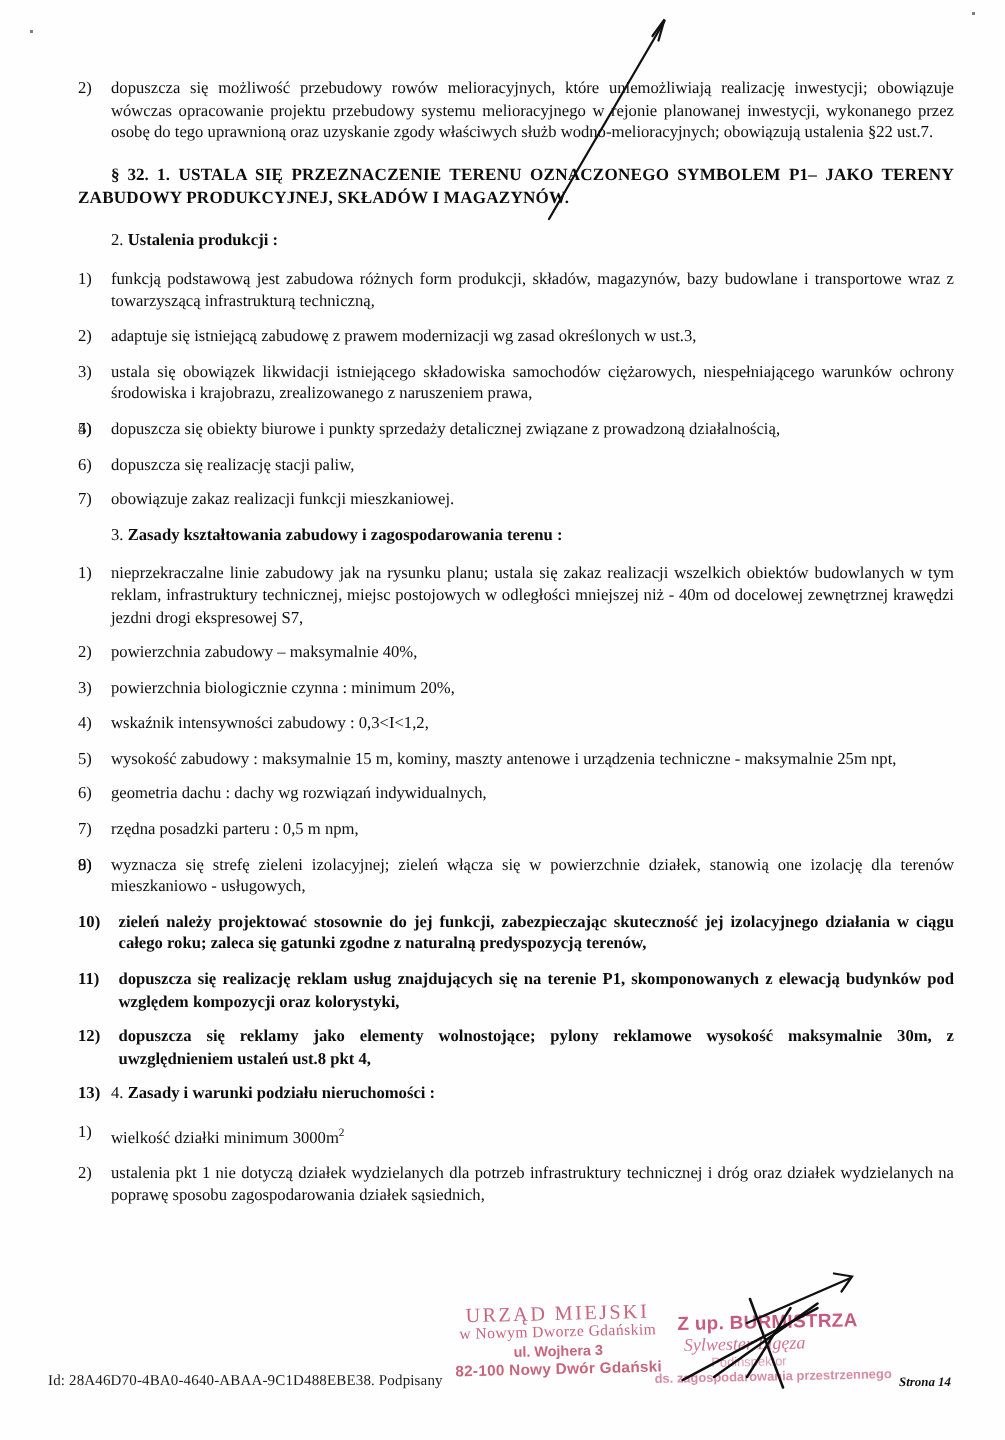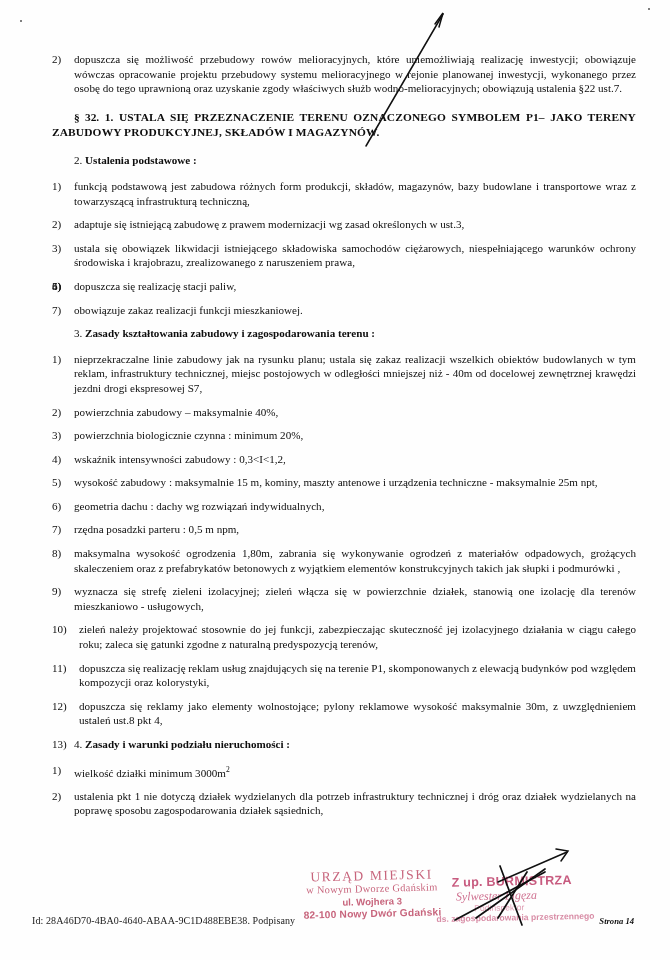--- a/index.html
+++ b/index.html
@@ -37,20 +37,21 @@
   .para .marker {
     position: absolute;
     left: 0;
     top: 0;
     width: 20px;
     text-align: left;
     font-size: 11.1px;
   }
   .para.wide-marker {
     padding-left: 27px;
+    font-weight: bold;
   }
   .para.wide-marker .marker {
     width: 25px;
   }
   .first-para {
     font-size: 11.1px;
     line-height: 14.6px;
     text-align: justify;
     margin: 0 0 14px 0;
     position: relative;
@@ -220,40 +221,41 @@
   </div>
 
   <h1 class="sec-head">
     <span class="lead">§ 32.</span>
     <span>1.</span>
     <span>USTALA SIĘ PRZEZNACZENIE TERENU OZNACZONEGO SYMBOLEM P1– JAKO TERENY ZABUDOWY PRODUKCYJNEJ, SKŁADÓW I MAGAZYNÓW.</span>
   </h1>
 
   <h2 class="sub-head">
     <span class="num">2.</span>
-    <span>Ustalenia podstawowe :</span>
+    <span>Ustalenia produkcji :</span>
   </h2>
 
   <div class="para nums">
     <span class="marker">1)</span>
     <span>funkcją podstawową jest zabudowa różnych form produkcji, składów, magazynów, bazy budowlane i transportowe wraz z towarzyszącą infrastrukturą techniczną,</span>
   </div>
   <div class="para nums">
     <span class="marker">2)</span>
     <span>adaptuje się istniejącą zabudowę z prawem modernizacji wg zasad określonych w ust.3,</span>
   </div>
   <div class="para nums">
     <span class="marker">3)</span>
     <span>ustala się obowiązek likwidacji istniejącego składowiska samochodów ciężarowych, niespełniającego warunków ochrony środowiska i krajobrazu, zrealizowanego z naruszeniem prawa,</span>
   </div>
   <div class="para nums">
     <span class="marker">4)</span>
   </div>
   <div class="para nums">
     <span class="marker">5)</span>
+    <span>dopuszcza się obiekty biurowe i punkty sprzedaży detalicznej związane z prowadzoną działalnością,</span>
   </div>
   <div class="para nums">
     <span class="marker">6)</span>
     <span>dopuszcza się realizację stacji paliw,</span>
   </div>
   <div class="para nums">
     <span class="marker">7)</span>
     <span>obowiązuje zakaz realizacji funkcji mieszkaniowej.</span>
   </div>
 
@@ -285,21 +287,20 @@
   <div class="para nums">
     <span class="marker">6)</span>
     <span>geometria dachu : dachy wg rozwiązań indywidualnych,</span>
   </div>
   <div class="para nums">
     <span class="marker">7)</span>
     <span>rzędna posadzki parteru : 0,5 m npm,</span>
   </div>
   <div class="para nums">
     <span class="marker">8)</span>
-    <span>maksymalna wysokość ogrodzenia 1,80m, zabrania się wykonywanie ogrodzeń z materiałów odpadowych, grożących skaleczeniem oraz z prefabrykatów betonowych z wyjątkiem elementów konstrukcyjnych takich jak słupki i podmurówki ,</span>
   </div>
   <div class="para nums">
     <span class="marker">9)</span>
     <span>wyznacza się strefę zieleni izolacyjnej; zieleń włącza się w powierzchnie działek, stanowią one izolację dla terenów mieszkaniowo - usługowych,</span>
   </div>
   <div class="para nums wide-marker">
     <span class="marker">10)</span>
     <span>zieleń należy projektować stosownie do jej funkcji, zabezpieczając skuteczność jej izolacyjnego działania w ciągu całego roku; zaleca się gatunki zgodne z naturalną predyspozycją terenów,</span>
   </div>
   <div class="para nums wide-marker">

